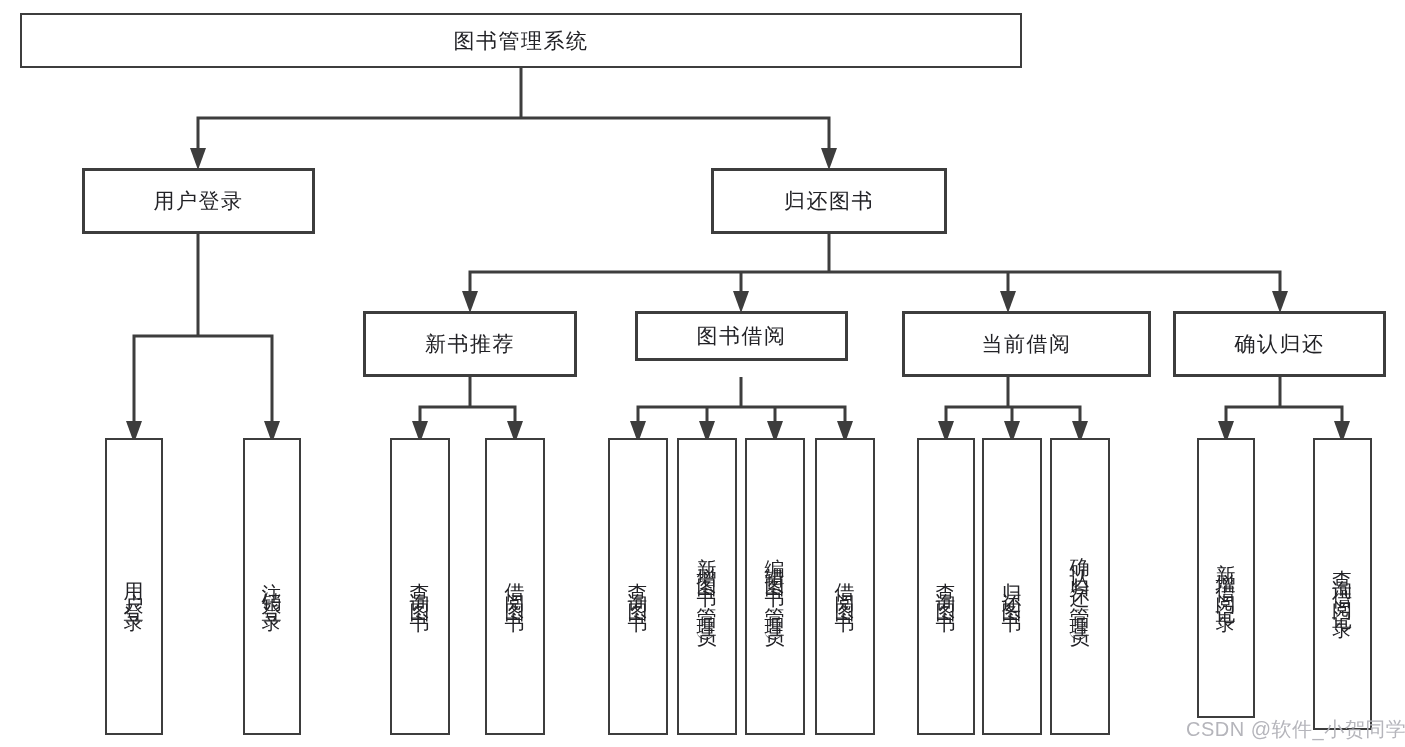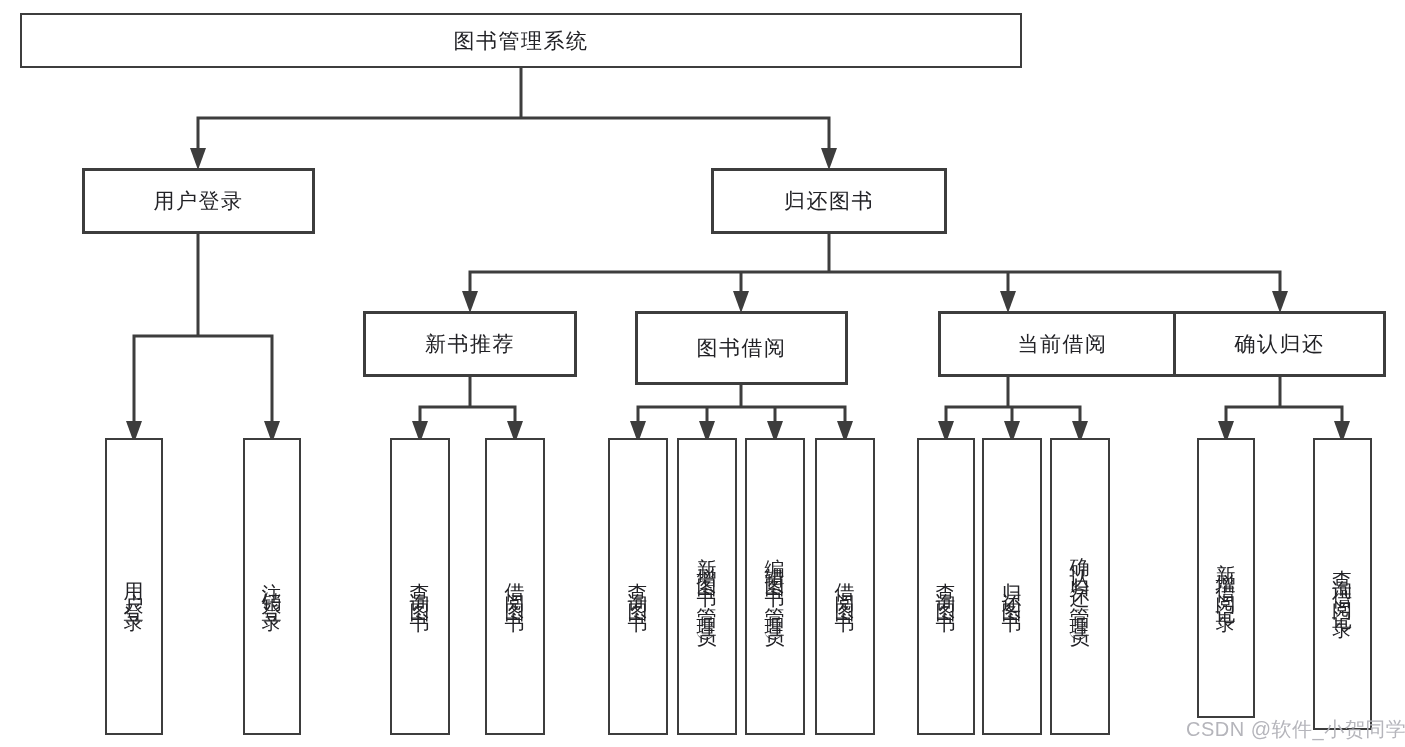--- a/index.html
+++ b/index.html
@@ -131,24 +131,24 @@
   <div class="node" style="left:82px; top:168px; width:233px; height:66px;">
     <span class="h-label">用户登录</span>
   </div>
   <div class="node" style="left:711px; top:168px; width:236px; height:66px;">
     <span class="h-label">归还图书</span>
   </div>
 
   <div class="node" style="left:363px; top:311px; width:214px; height:66px;">
     <span class="h-label">新书推荐</span>
   </div>
-  <div class="node" style="left:635px; top:311px; width:213px; height:74px;">
+  <div class="node" style="left:635px; top:311px; width:213px; height:50px;">
     <span class="h-label">图书借阅</span>
   </div>
-  <div class="node" style="left:902px; top:311px; width:249px; height:66px;margin-left:36px;">
+  <div class="node" style="left:902px; top:311px; width:249px; height:66px;">
     <span class="h-label">当前借阅</span>
   </div>
   <div class="node" style="left:1173px; top:311px; width:213px; height:66px;">
     <span class="h-label">确认归还</span>
   </div>
 
   <div class="node leaf" style="left:105px; top:438px; width:58px; height:297px;">
     <span class="v-label">用户登录</span>
   </div>
   <div class="node leaf" style="left:243px; top:438px; width:58px; height:297px;">

